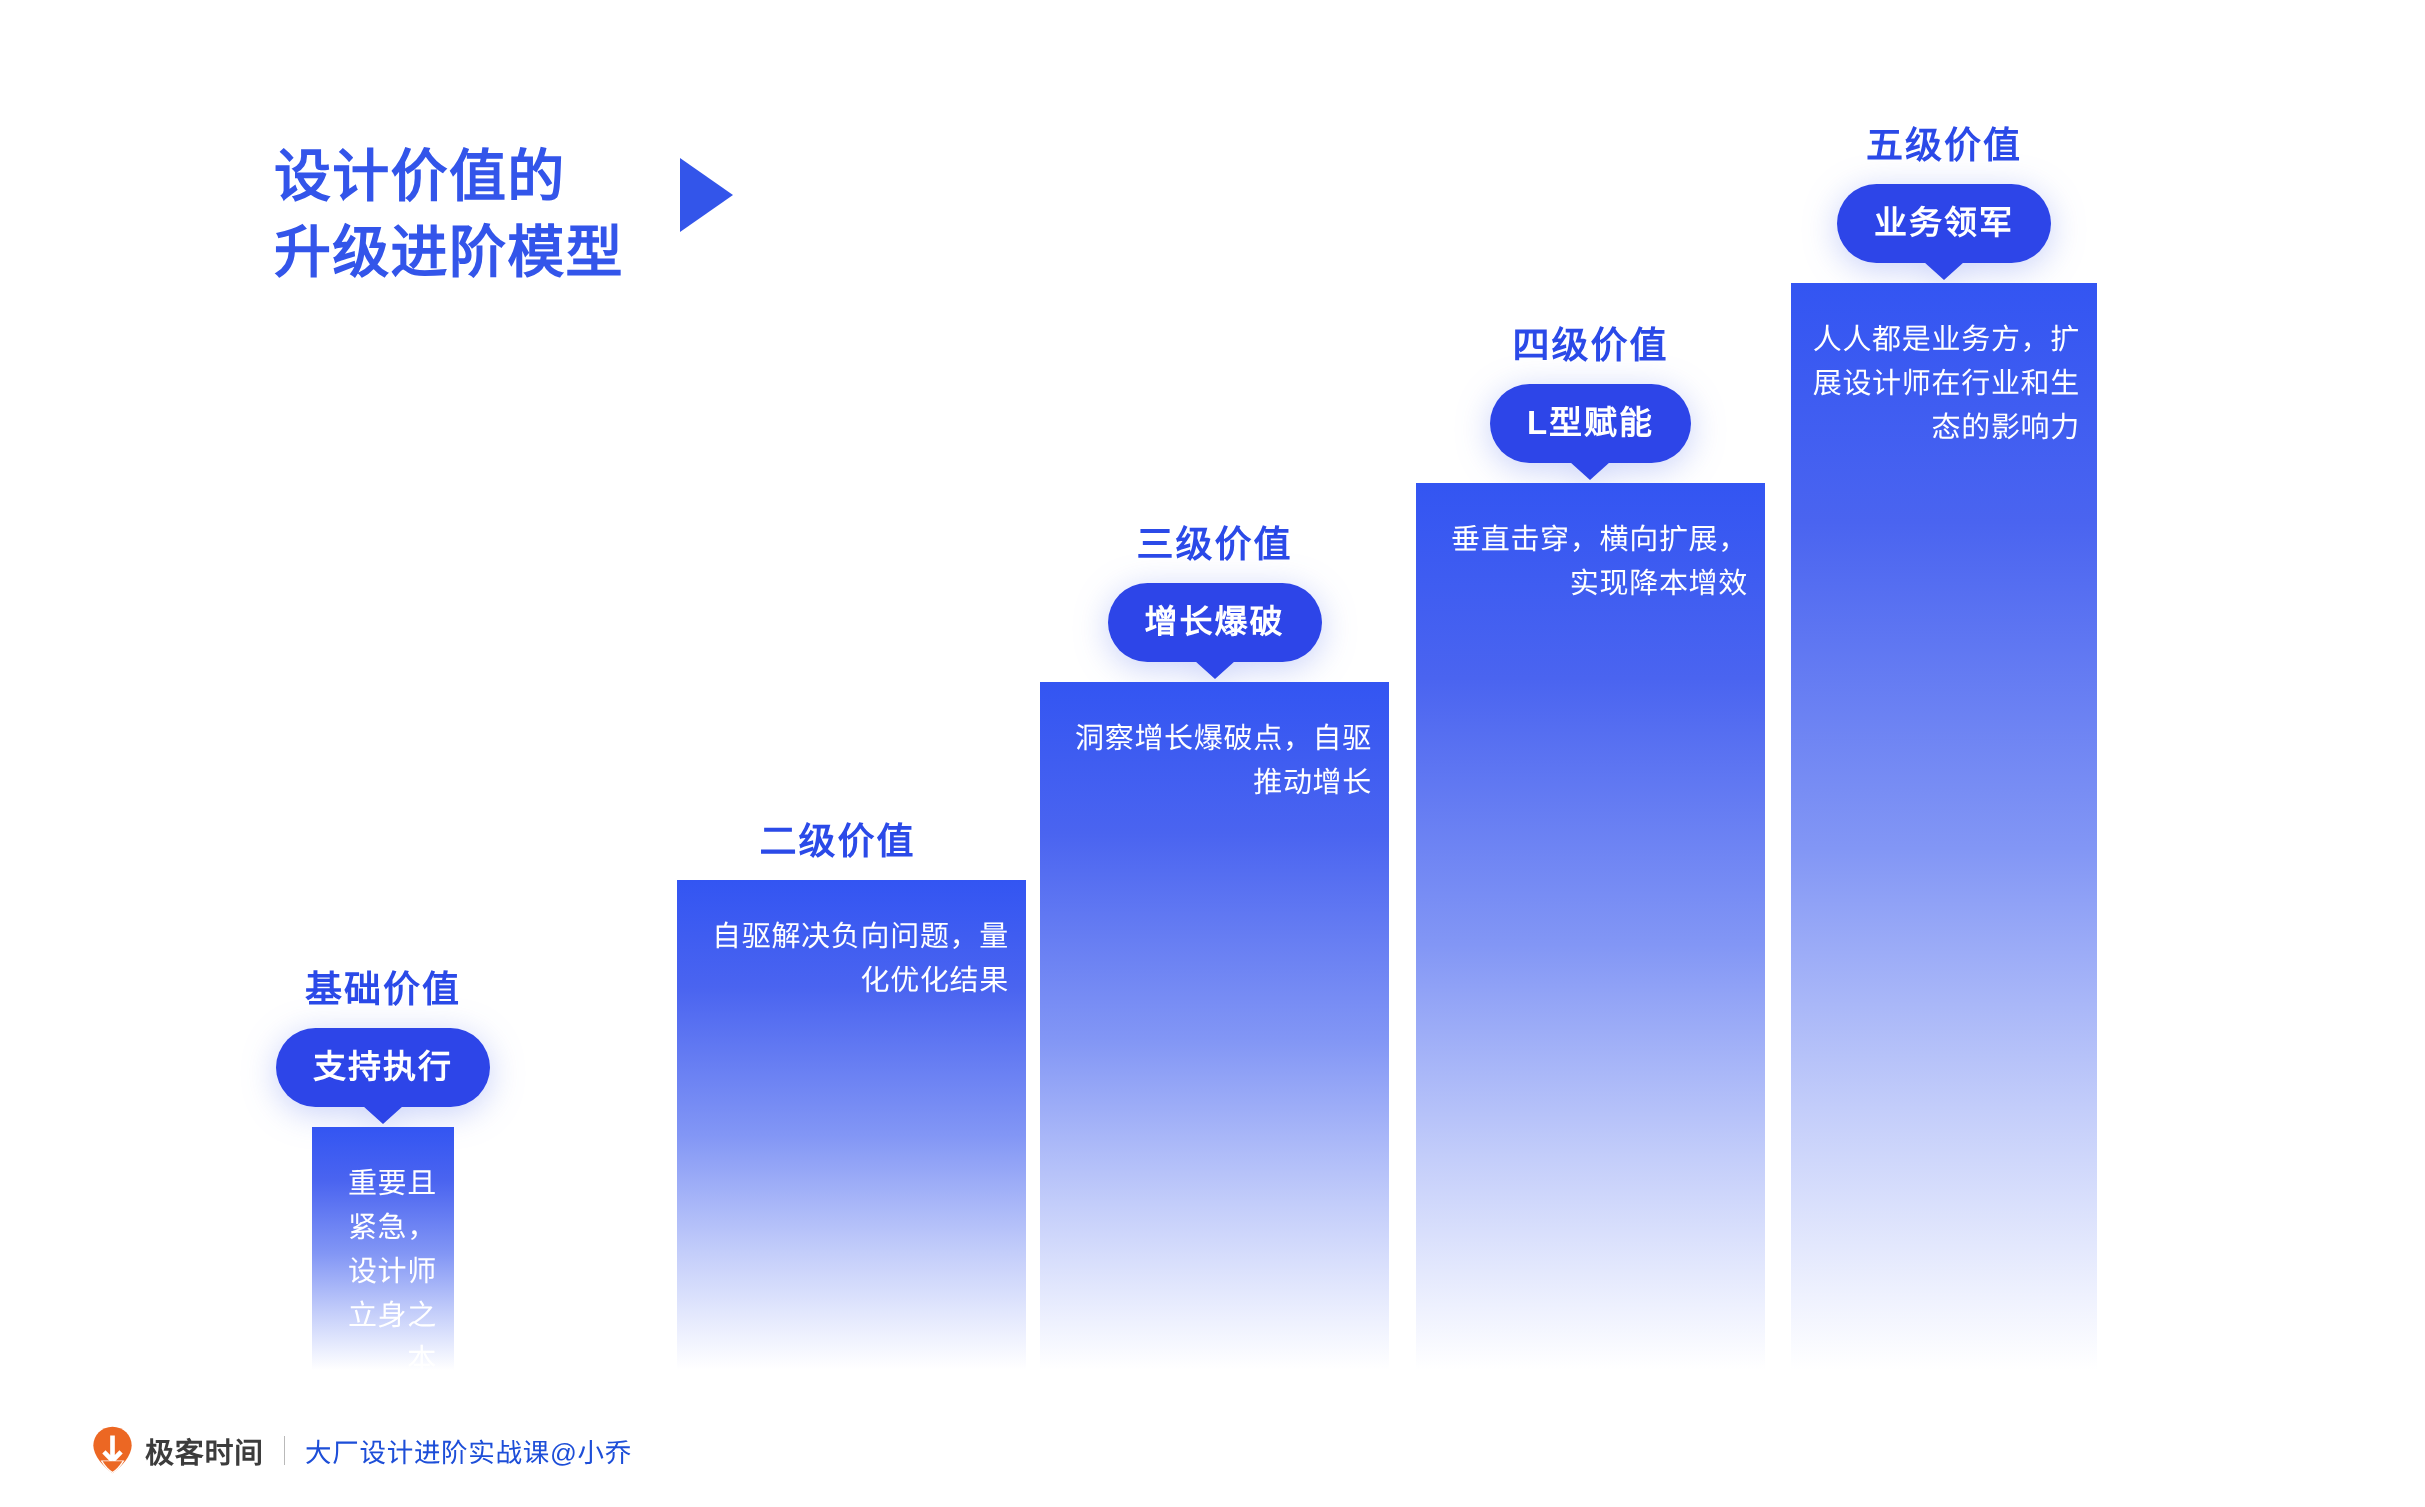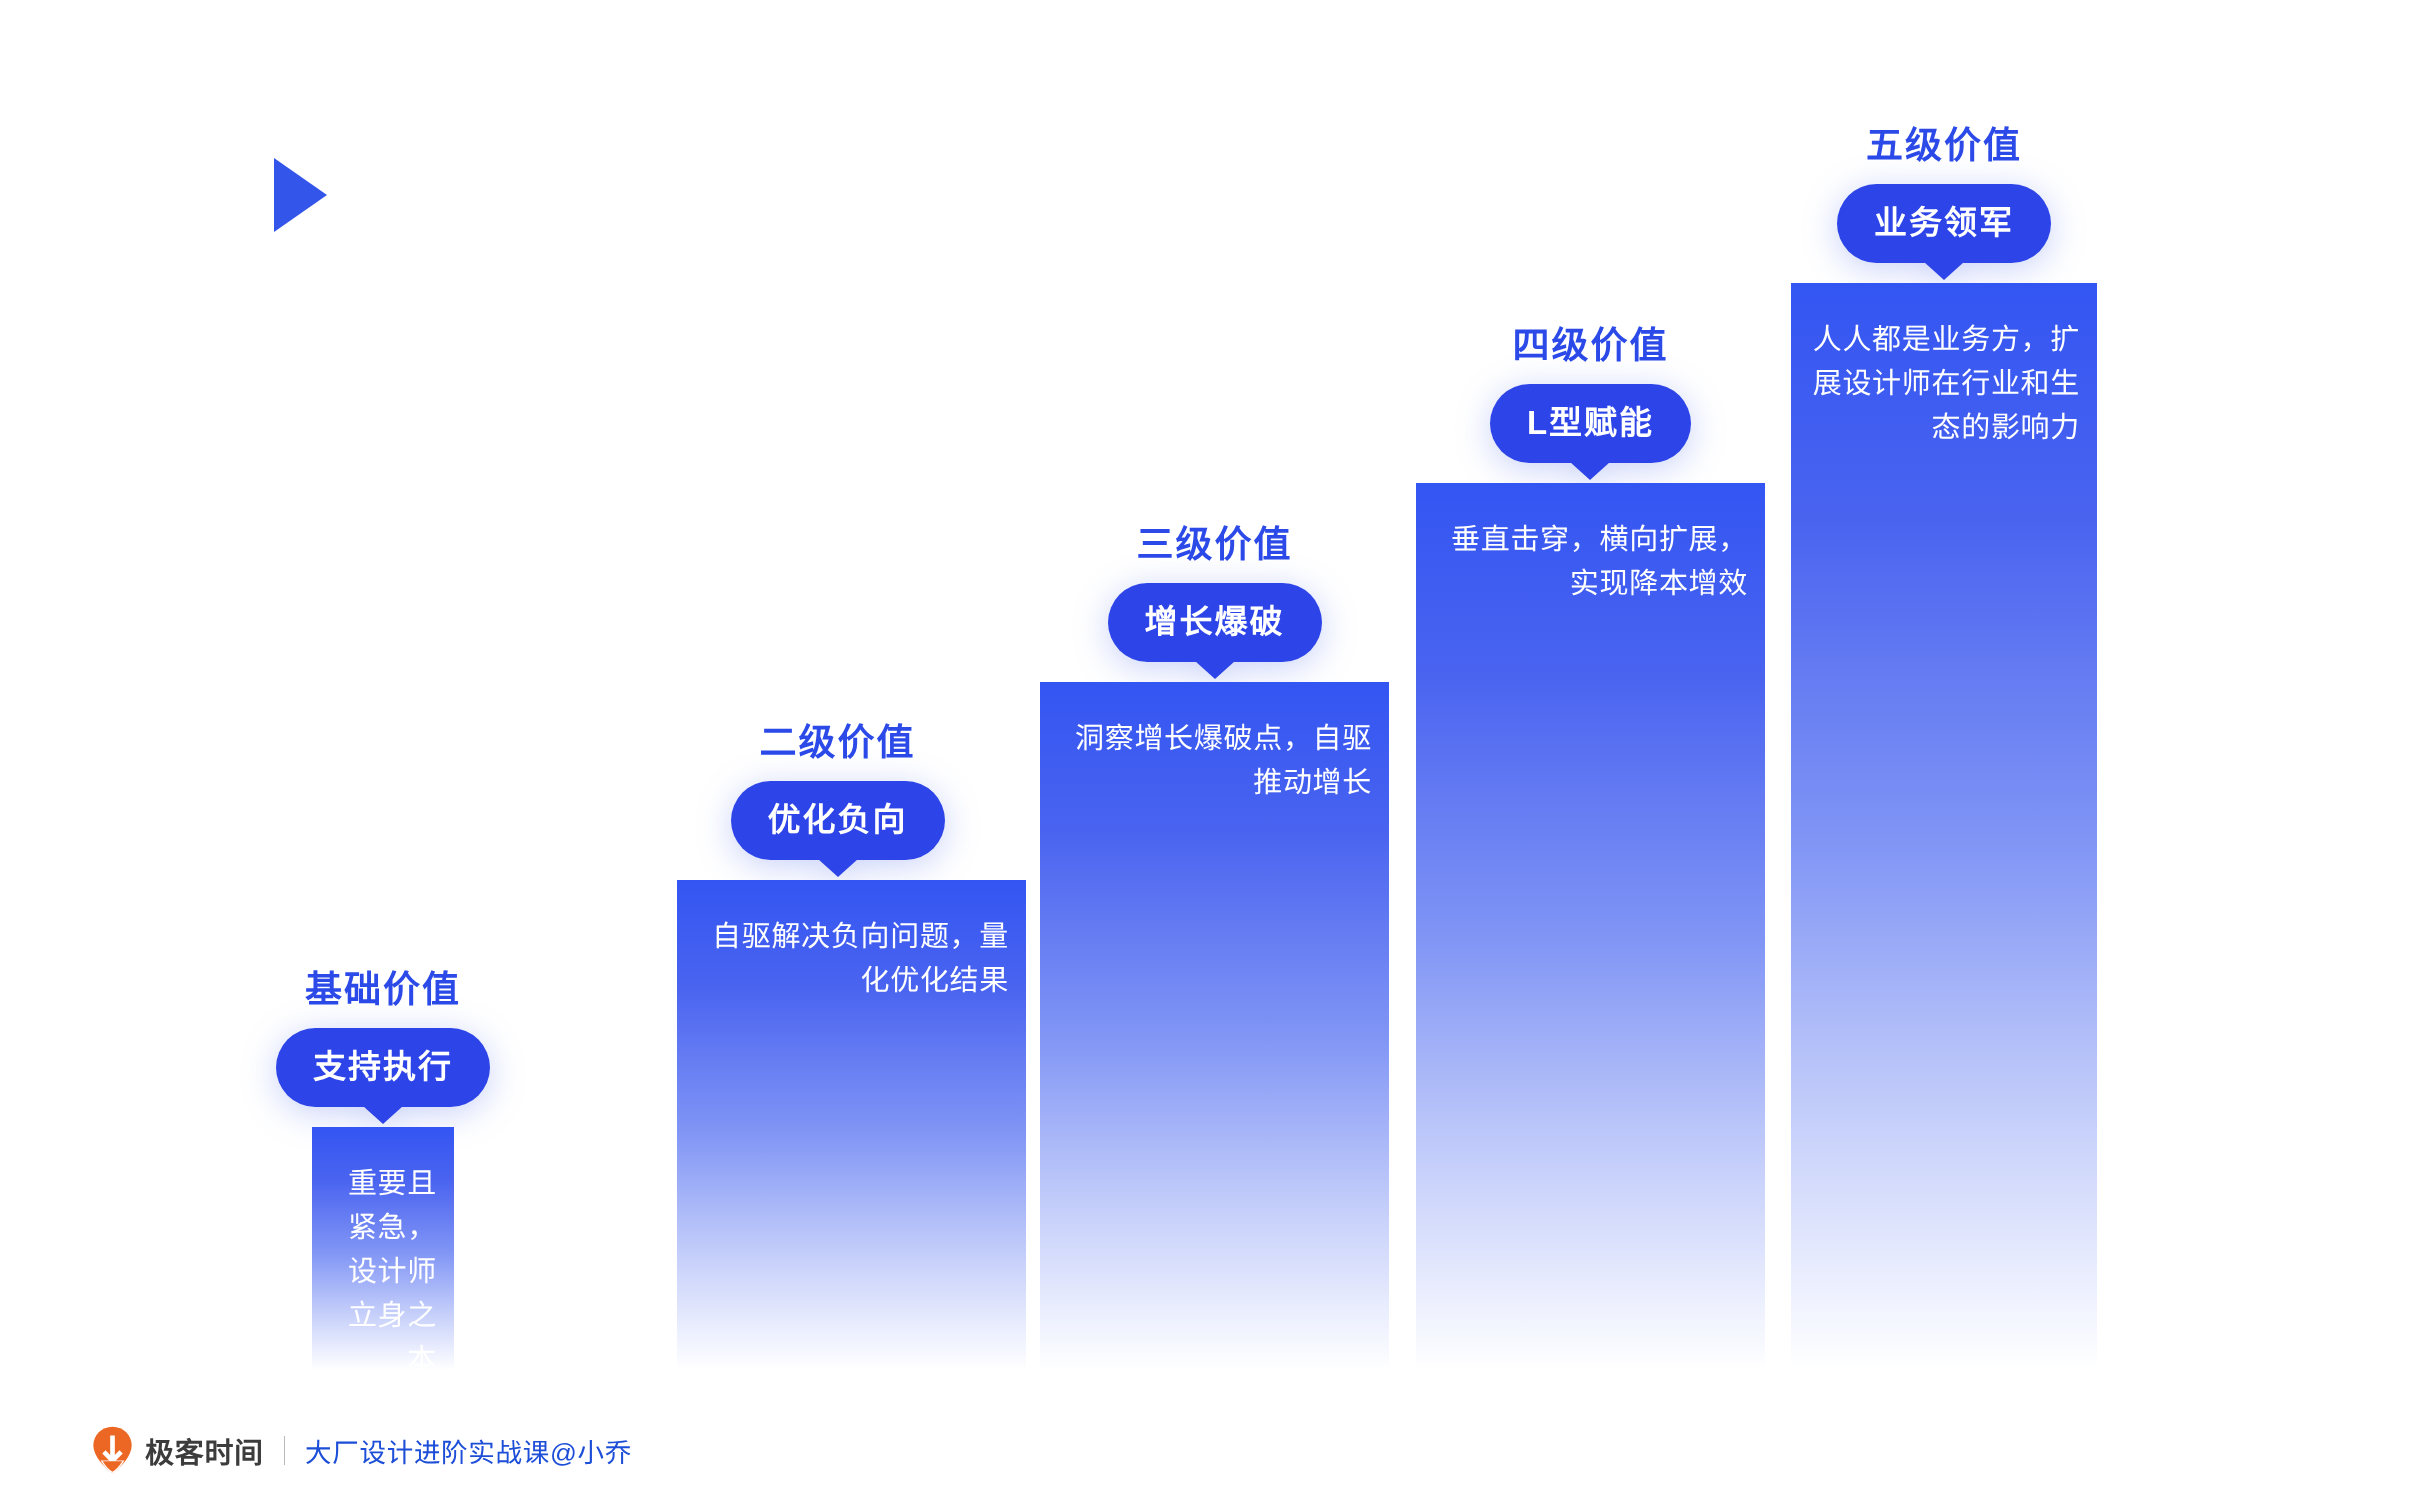--- a/index.html
+++ b/index.html
@@ -149,40 +149,40 @@
     letter-spacing: 0.7px;
     white-space: nowrap;
   }
 </style>
 </head>
 <body>
 
 <div id="stage">
 
   <div id="title-block">
+    <div id="title-text">
+      <span class="line">设计价值的</span>
+      <span class="line">升级进阶模型</span>
+    </div>
     <div id="play-triangle"></div>
   </div>
 
   <div id="columns-host">
       <div class="column" style="left: 265px; width: 142px; margin-left: 47px;">
         <div class="level-title">基础价值</div>
         <div class="badge-wrap">
           <div class="badge">支持执行</div>
           <div class="badge-tail"></div>
         </div>
         <div class="bar" style="height: 243px; width: 142px;">
           <div class="bar-desc">重要且紧急，设计师立身之本</div>
         </div>
       </div>
       <div class="column" style="left: 663px; width: 349px;">
         <div class="level-title">二级价值</div>
-        <div class="badge-wrap">
-          <div class="badge">优化负向</div>
-          <div class="badge-tail"></div>
-        </div>
         <div class="bar" style="height: 490px; width: 349px; margin-left: 28px;">
           <div class="bar-desc">自驱解决负向问题，量化优化结果</div>
         </div>
       </div>
       <div class="column" style="left: 1040px; width: 349px;">
         <div class="level-title">三级价值</div>
         <div class="badge-wrap">
           <div class="badge">增长爆破</div>
           <div class="badge-tail"></div>
         </div>

